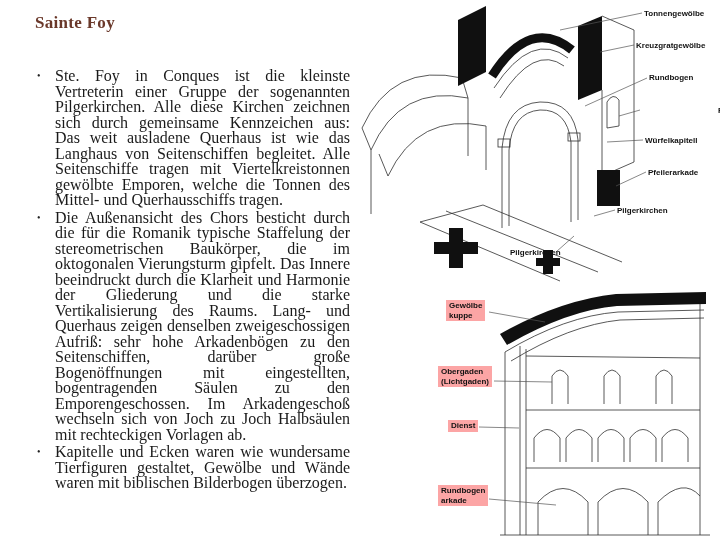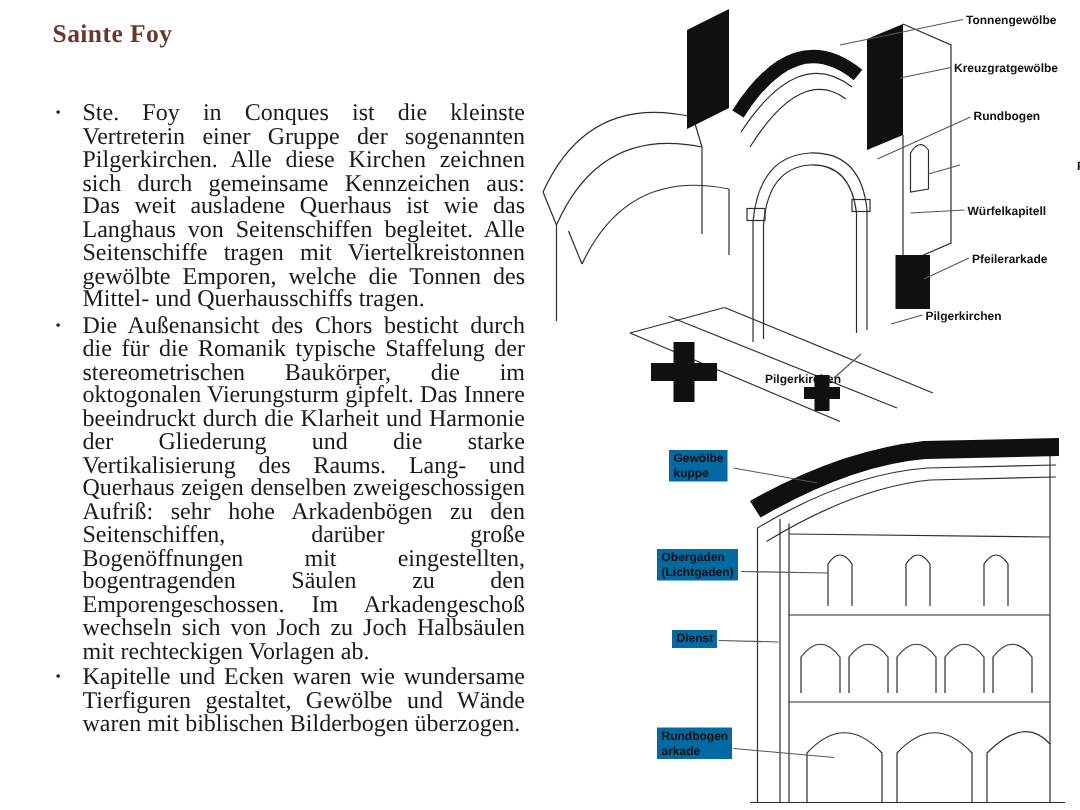--- a/index.html
+++ b/index.html
@@ -21,21 +21,21 @@
   .bullet p {
     margin:0; flex:1; font-size:16px; line-height:15.5px;
     text-align:justify; color:#1a1a1a;
   }
   svg.diagram { position:absolute; left:0; top:0; }
   .d-label {
     position:absolute; font-family:"Liberation Sans", sans-serif;
     font-size:8px; line-height:9.5px; color:#111; white-space:nowrap;font-weight:bold;
   }
   .b-label {
-    background:#0369a1; padding:1px 3px; white-space:pre-line;
+    background:#fca5a5; padding:1px 3px; white-space:pre-line;
   }
 </style>
 </head>
 <body>
 
 <div class="slide">
 
   <h1 class="title">Sainte Foy</h1>
 
   <div class="bullets">

